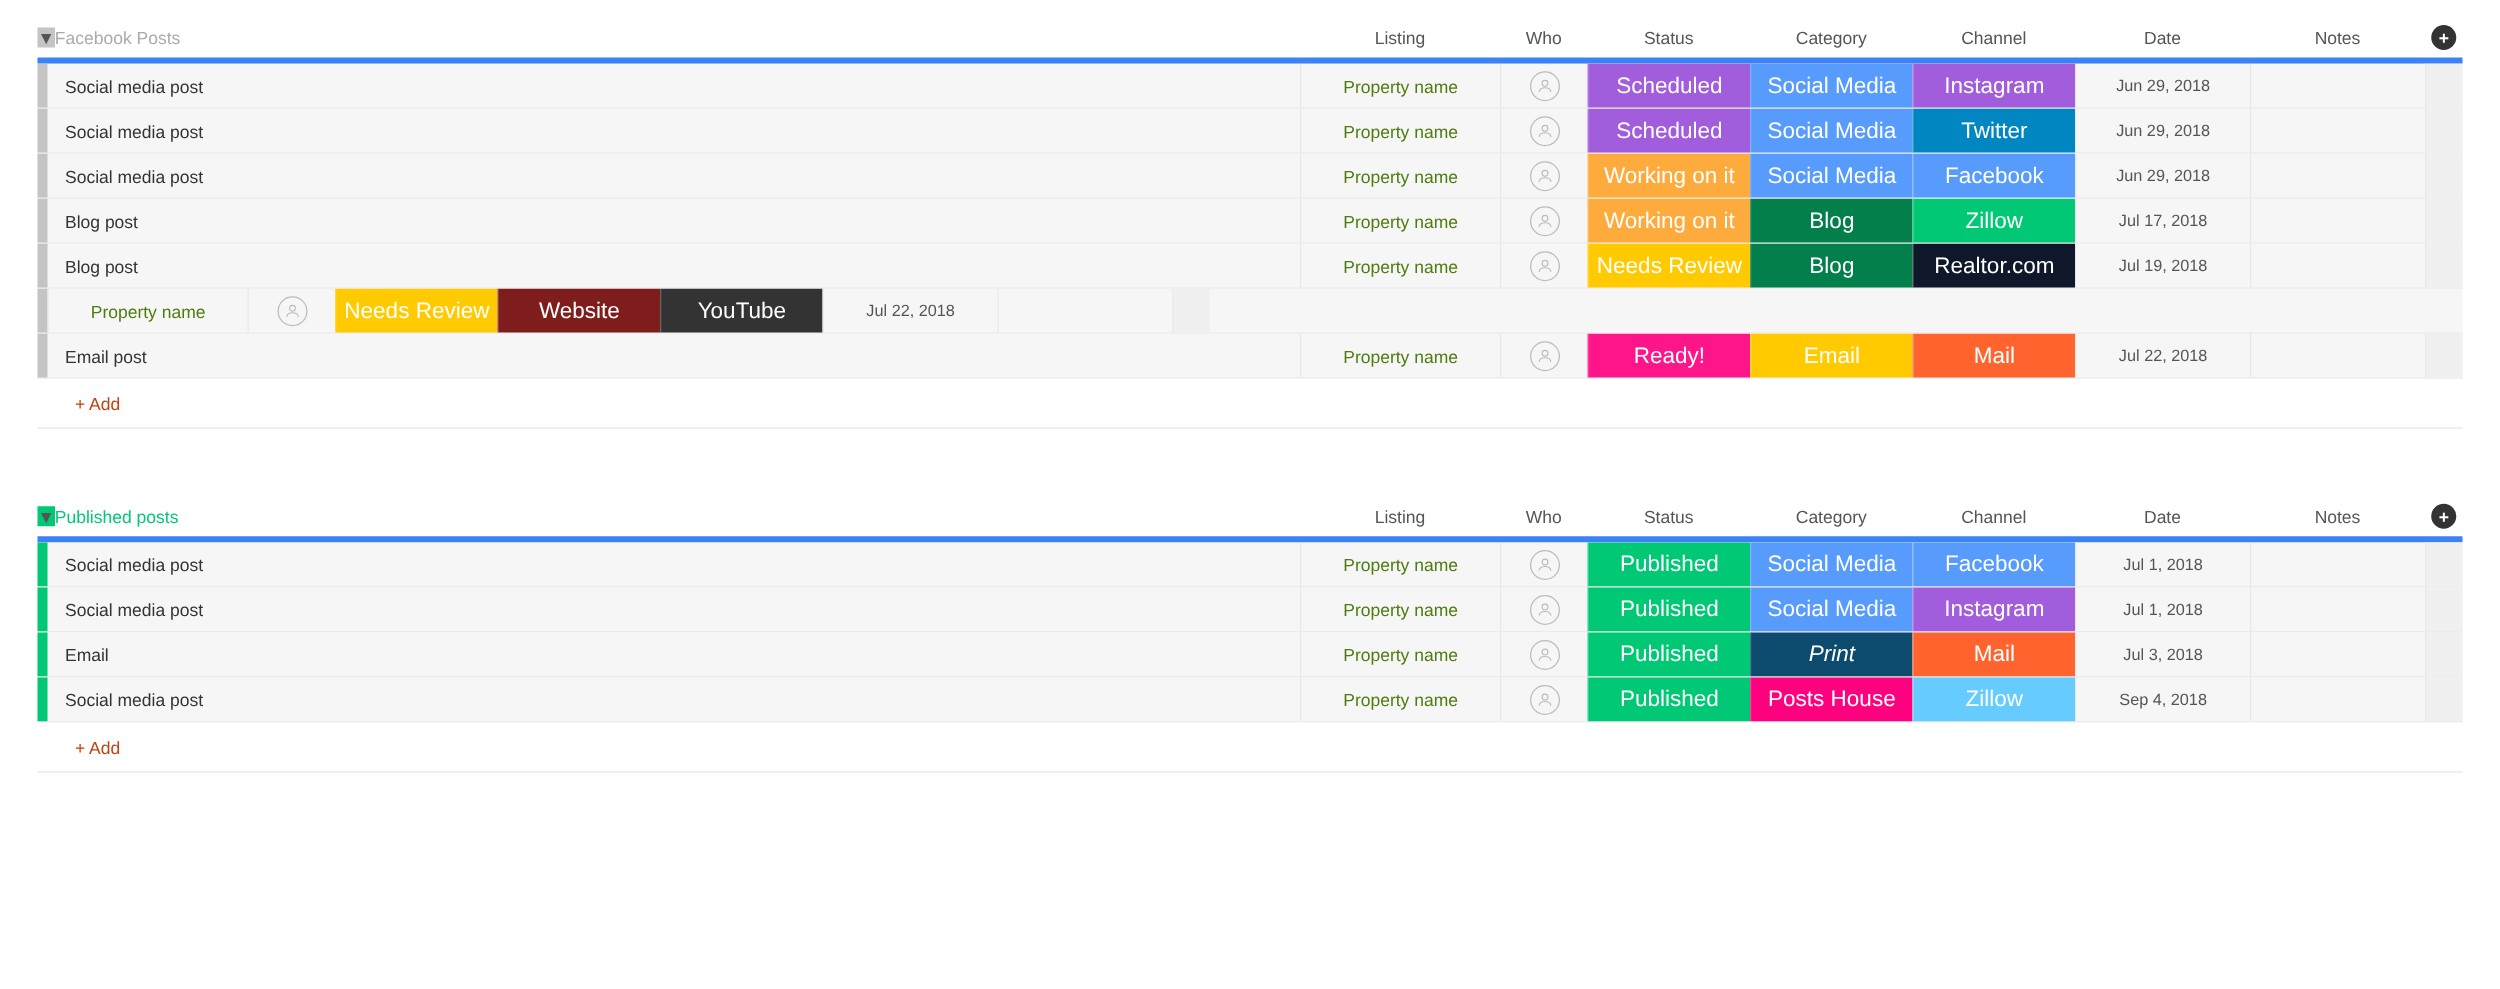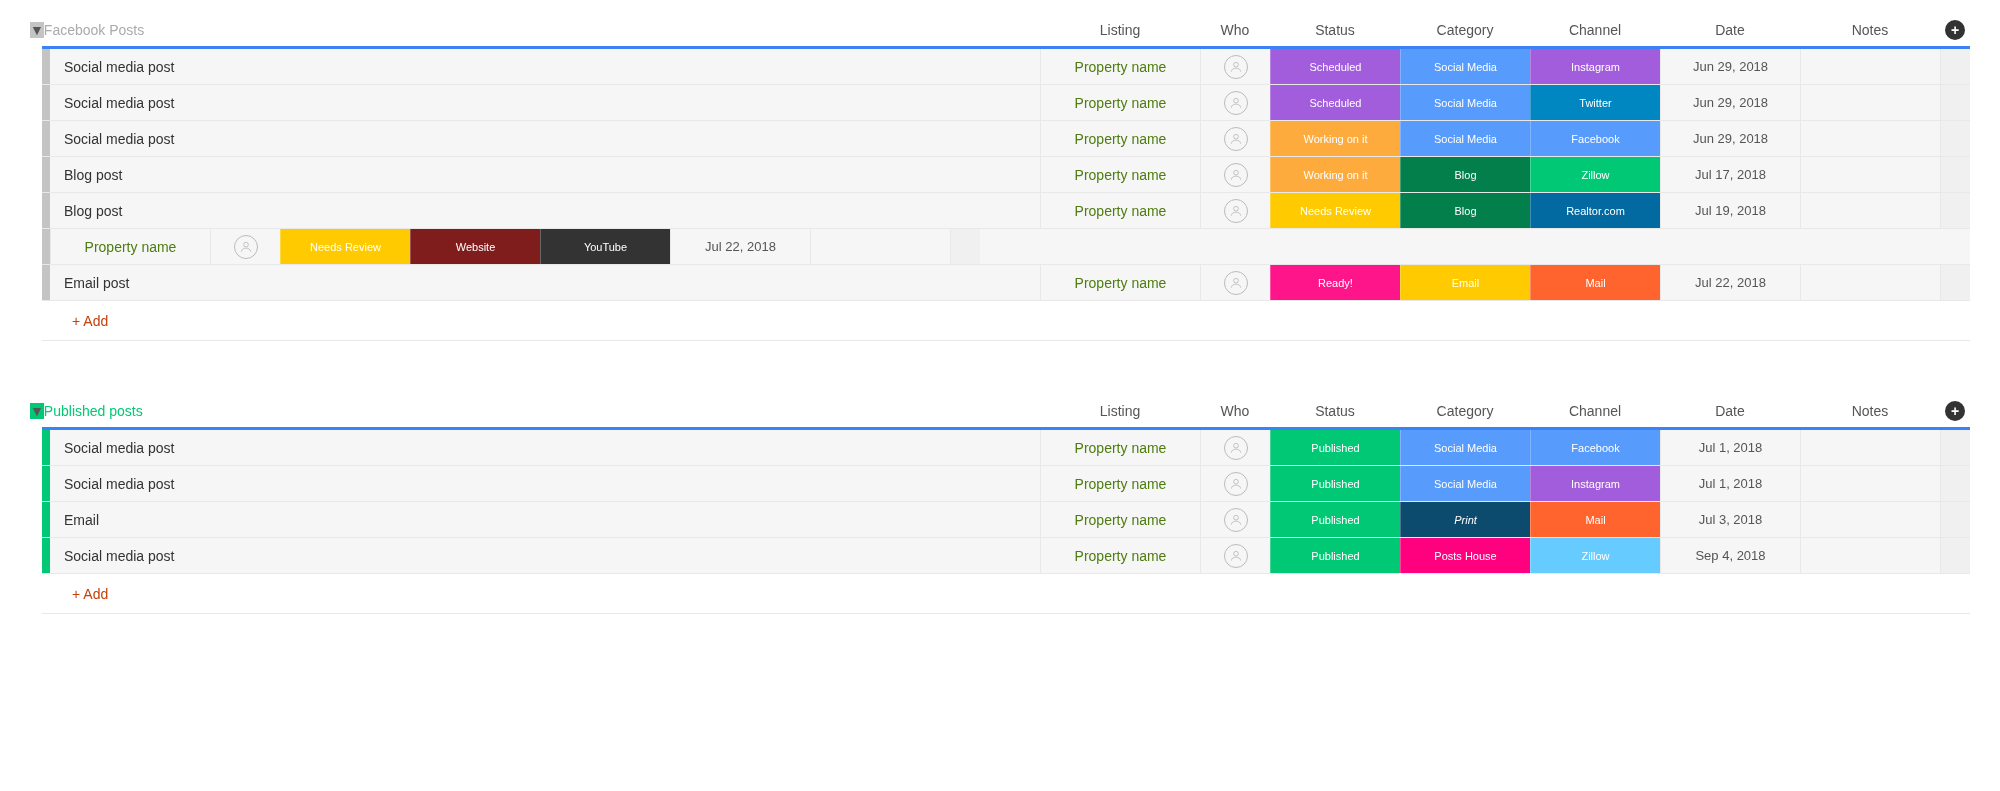--- a/index.html
+++ b/index.html
@@ -24,33 +24,33 @@
   .col-who     { width: 70px;  flex-shrink:0; display:flex; align-items:center; justify-content:center; }
   .col-status  { width: 130px; flex-shrink:0; display:flex; align-items:center; justify-content:center; }
   .col-category{ width: 130px; flex-shrink:0; display:flex; align-items:center; justify-content:center; }
   .col-channel { width: 130px; flex-shrink:0; display:flex; align-items:center; justify-content:center; }
   .col-date    { width: 140px; flex-shrink:0; display:flex; align-items:center; justify-content:center; color:#555; }
   .col-notes   { width: 140px; flex-shrink:0; display:flex; align-items:center; justify-content:center; }
   .col-end     { width: 30px;  flex-shrink:0; display:flex; align-items:center; justify-content:center; }
   .header-row .col-title { padding-left: 0; }
   .header-row .col-listing, .header-row .col-who, .header-row .col-date, .header-row .col-notes { color:#555; }
 
-  .rows { border-top: 3px solid #3b82f6; margin-left: 12px; }
+  .rows { border-top: 5px solid #3b82f6; }
   .data-row {
     background: #f6f6f6;
     border-bottom: 1px solid #e8e8e8;
     height: 36px;
   }
   .data-row .col-stripe { background: #c4c4c4; }
   .data-row .cell-border { border-left: 1px solid #e8e8e8; }
   .data-row .col-title { font-size: 14px; color: #333; }
   .tag {
     width: 100%; height: 100%;
     display: flex; align-items: center; justify-content: center;
-    color: #fff; font-size: 11px; font-weight: 400;
+    color: #fff; font-size: 18px; font-weight: 400;
     border-left: 1px solid rgba(255,255,255,0.25);
   }
   .avatar {
     width: 24px; height: 24px; border-radius: 50%;
     border: 1.5px solid #bbb;
     display:flex; align-items:center; justify-content:center;
   }
   .avatar svg { width: 14px; height: 14px; stroke: #bbb; fill:none; stroke-width:1.5; }
   .add-row {
     height: 40px;
@@ -204,21 +204,21 @@
               </svg>
             </div>
           </div>
           <div class="col-status">
             <div class="tag" style="background:#ffcb00;">Needs Review</div>
           </div>
           <div class="col-category">
             <div class="tag" style="background:#037f4c;">Blog</div>
           </div>
           <div class="col-channel">
-            <div class="tag" style="background:#0369a1;">Realtor.com</div>
+            <div class="tag" style="background:#0f172a;">Realtor.com</div>
           </div>
           <div class="col-date cell-border">Jul 19, 2018</div>
           <div class="col-notes cell-border"></div>
           <div class="col-end cell-border"></div>
         </div>
         <div class="data-row">
           <div class="col-stripe" style="background:#c4c4c4;"></div>
           <div class="col-listing cell-border">Property name</div>
           <div class="col-who cell-border">
             <div class="avatar">

